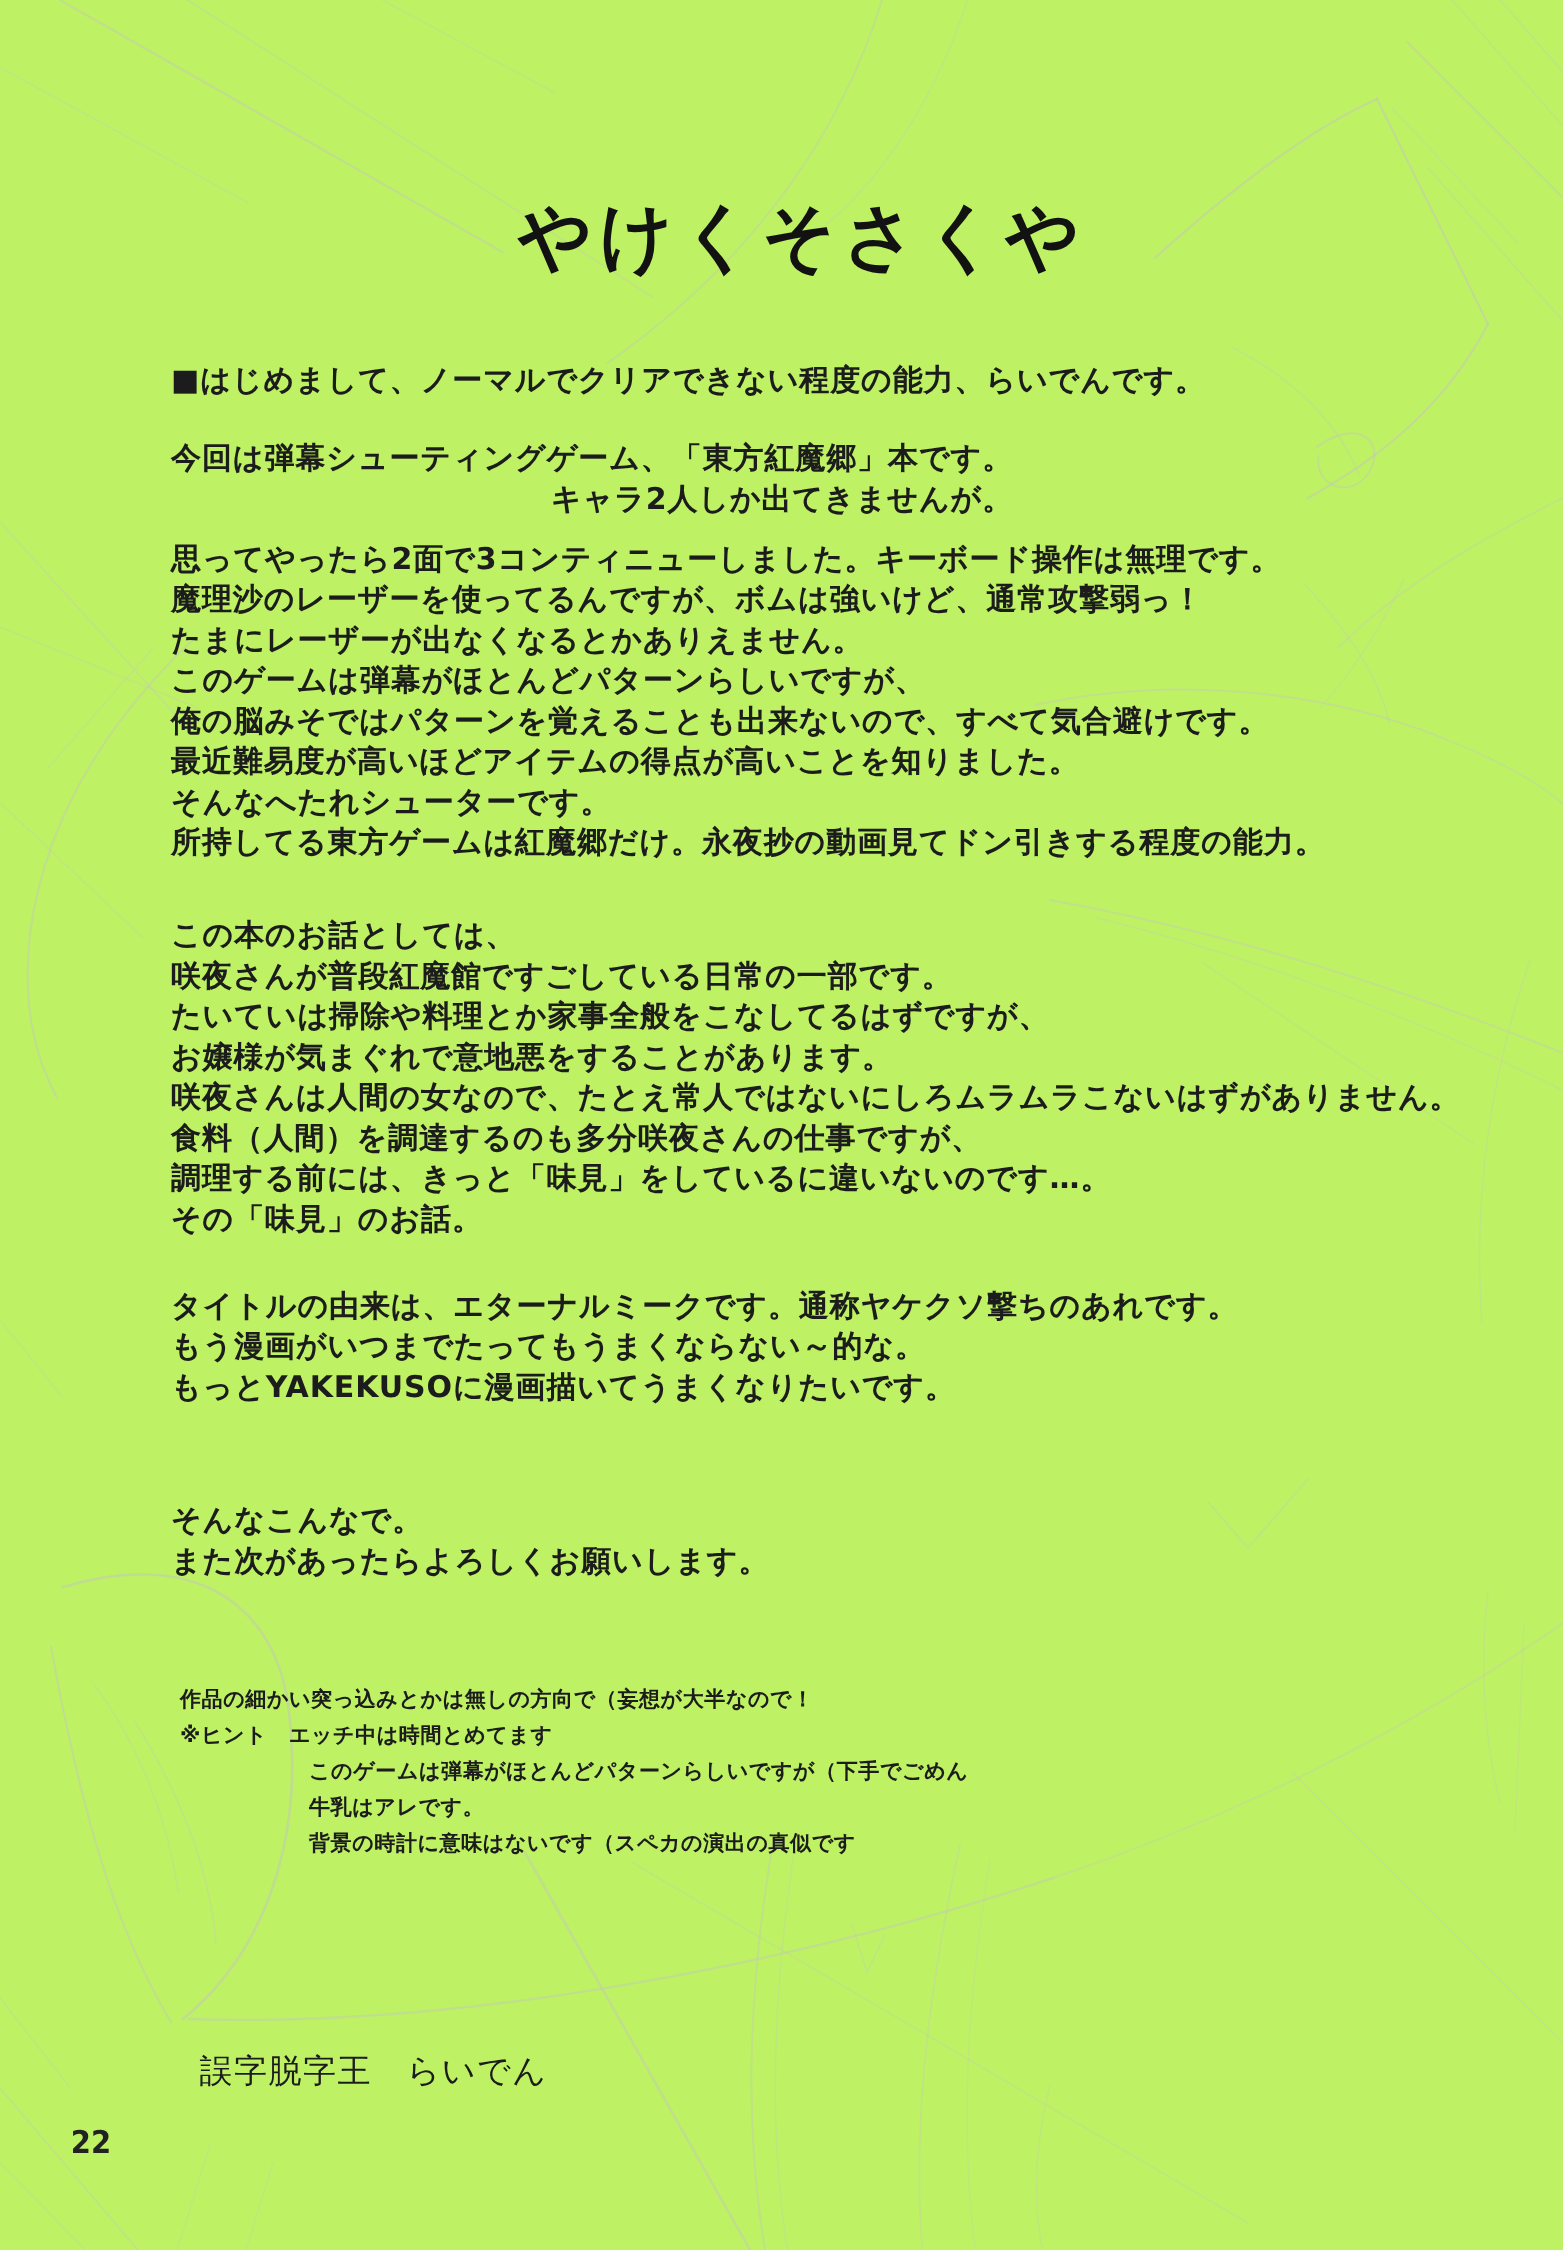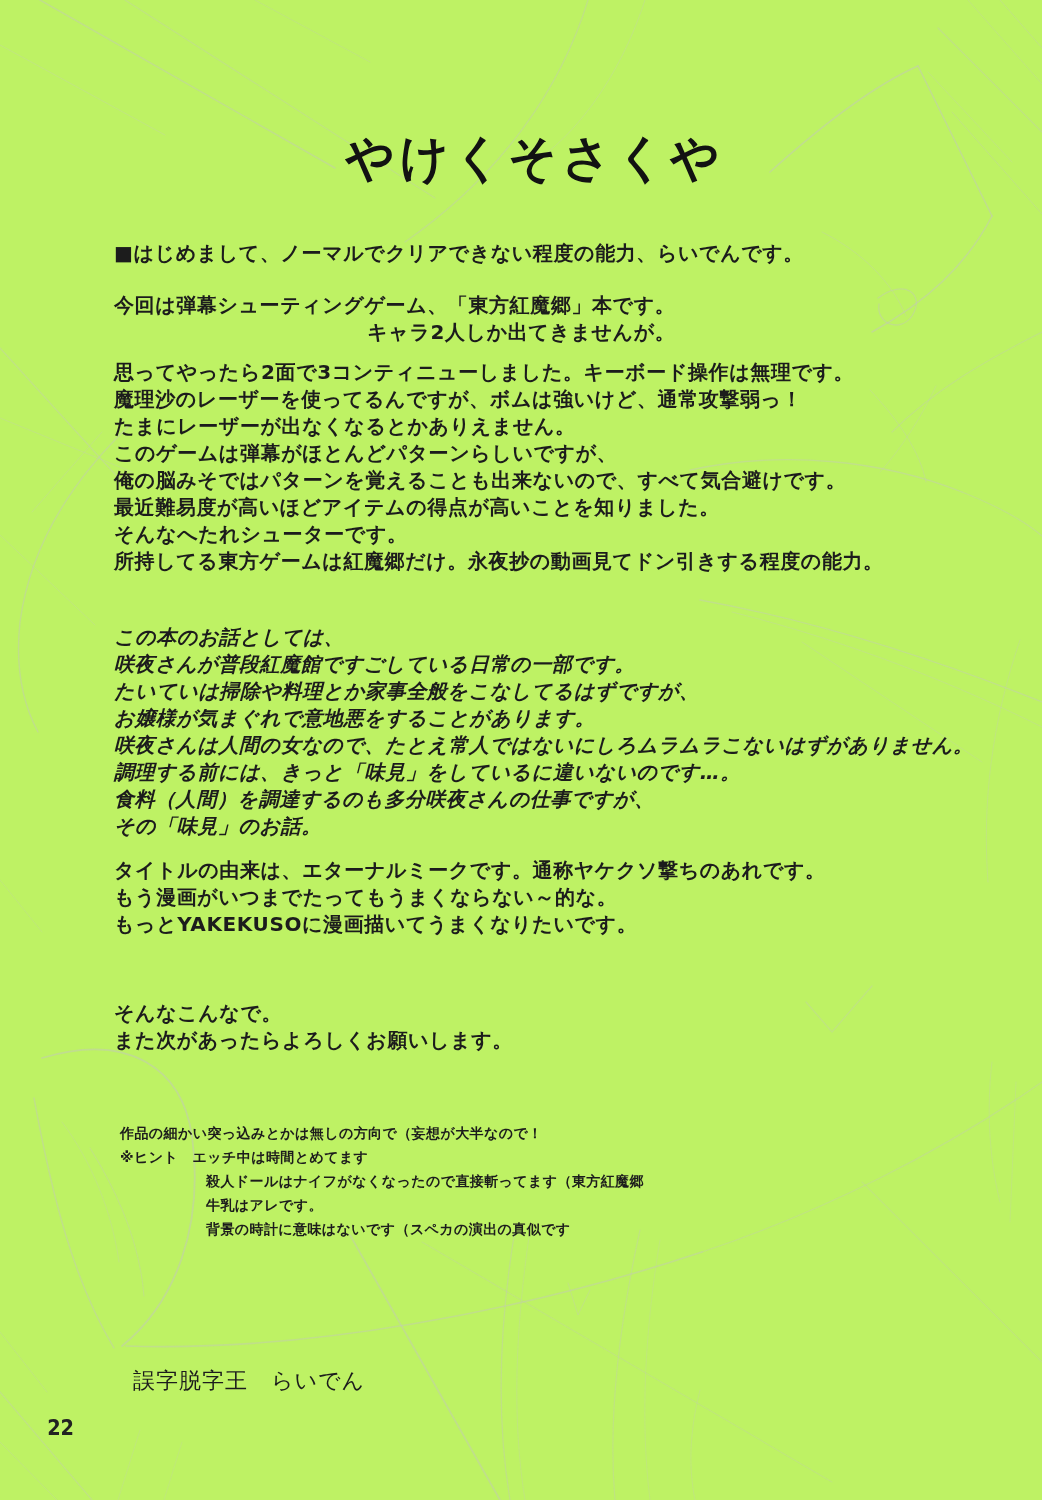--- a/index.html
+++ b/index.html
@@ -37,21 +37,21 @@
     color: #1c1c1c;
     font-weight: 700;
     font-size: 20px;
     letter-spacing: 0.6px;
     white-space: nowrap;
   }
   .block .line { height: 27px; line-height: 27px; }
   .p1 { top: 240px; }
   .p2 { top: 292px; text-align: right; }
   .p3 { top: 359px; }
-  .p4 { top: 624px; font-style: italic; }
+  .p4 { top: 610px; }
   .p5 { top: 857px; }
   .p6 { top: 1000px; }
   .notes {
     top: 1121px;
     left: 120px;
     font-size: 14px;
     letter-spacing: 0.4px;
   }
   .notes .line { height: 24px; line-height: 24px; }
   .notes .line.indent { padding-left: 86px; }
@@ -168,40 +168,40 @@
     <div class="line">そんなへたれシューターです。</div>
     <div class="line">所持してる東方ゲームは紅魔郷だけ。永夜抄の動画見てドン引きする程度の能力。</div>
   </div>
 
   <div class="block p4">
     <div class="line">この本のお話としては、</div>
     <div class="line">咲夜さんが普段紅魔館ですごしている日常の一部です。</div>
     <div class="line">たいていは掃除や料理とか家事全般をこなしてるはずですが、</div>
     <div class="line">お嬢様が気まぐれで意地悪をすることがあります。</div>
     <div class="line">咲夜さんは人間の女なので、たとえ常人ではないにしろムラムラこないはずがありません。</div>
+    <div class="line">食料（人間）を調達するのも多分咲夜さんの仕事ですが、</div>
     <div class="line">調理する前には、きっと「味見」をしているに違いないのです…。</div>
-    <div class="line">食料（人間）を調達するのも多分咲夜さんの仕事ですが、</div>
     <div class="line">その「味見」のお話。</div>
   </div>
 
   <div class="block p5">
     <div class="line">タイトルの由来は、エターナルミークです。通称ヤケクソ撃ちのあれです。</div>
     <div class="line">もう漫画がいつまでたってもうまくならない～的な。</div>
     <div class="line">もっとYAKEKUSOに漫画描いてうまくなりたいです。</div>
   </div>
 
   <div class="block p6">
     <div class="line">そんなこんなで。</div>
     <div class="line">また次があったらよろしくお願いします。</div>
   </div>
 
   <div class="block notes">
     <div class="line">作品の細かい突っ込みとかは無しの方向で（妄想が大半なので！</div>
     <div class="line">※ヒント　エッチ中は時間とめてます</div>
-    <div class="line indent">殺人ドールはナイフがなくなったので直接斬ってます（東方紅魔郷</div>
+    <div class="line indent">このゲームは弾幕がほとんどパターンらしいですが（下手でごめん</div>
     <div class="line indent">牛乳はアレです。</div>
     <div class="line indent">背景の時計に意味はないです（スペカの演出の真似です</div>
   </div>
 
   <div class="credit">誤字脱字王　らいでん</div>
 
   <div class="page-number">22</div>
 
 </div>
 

